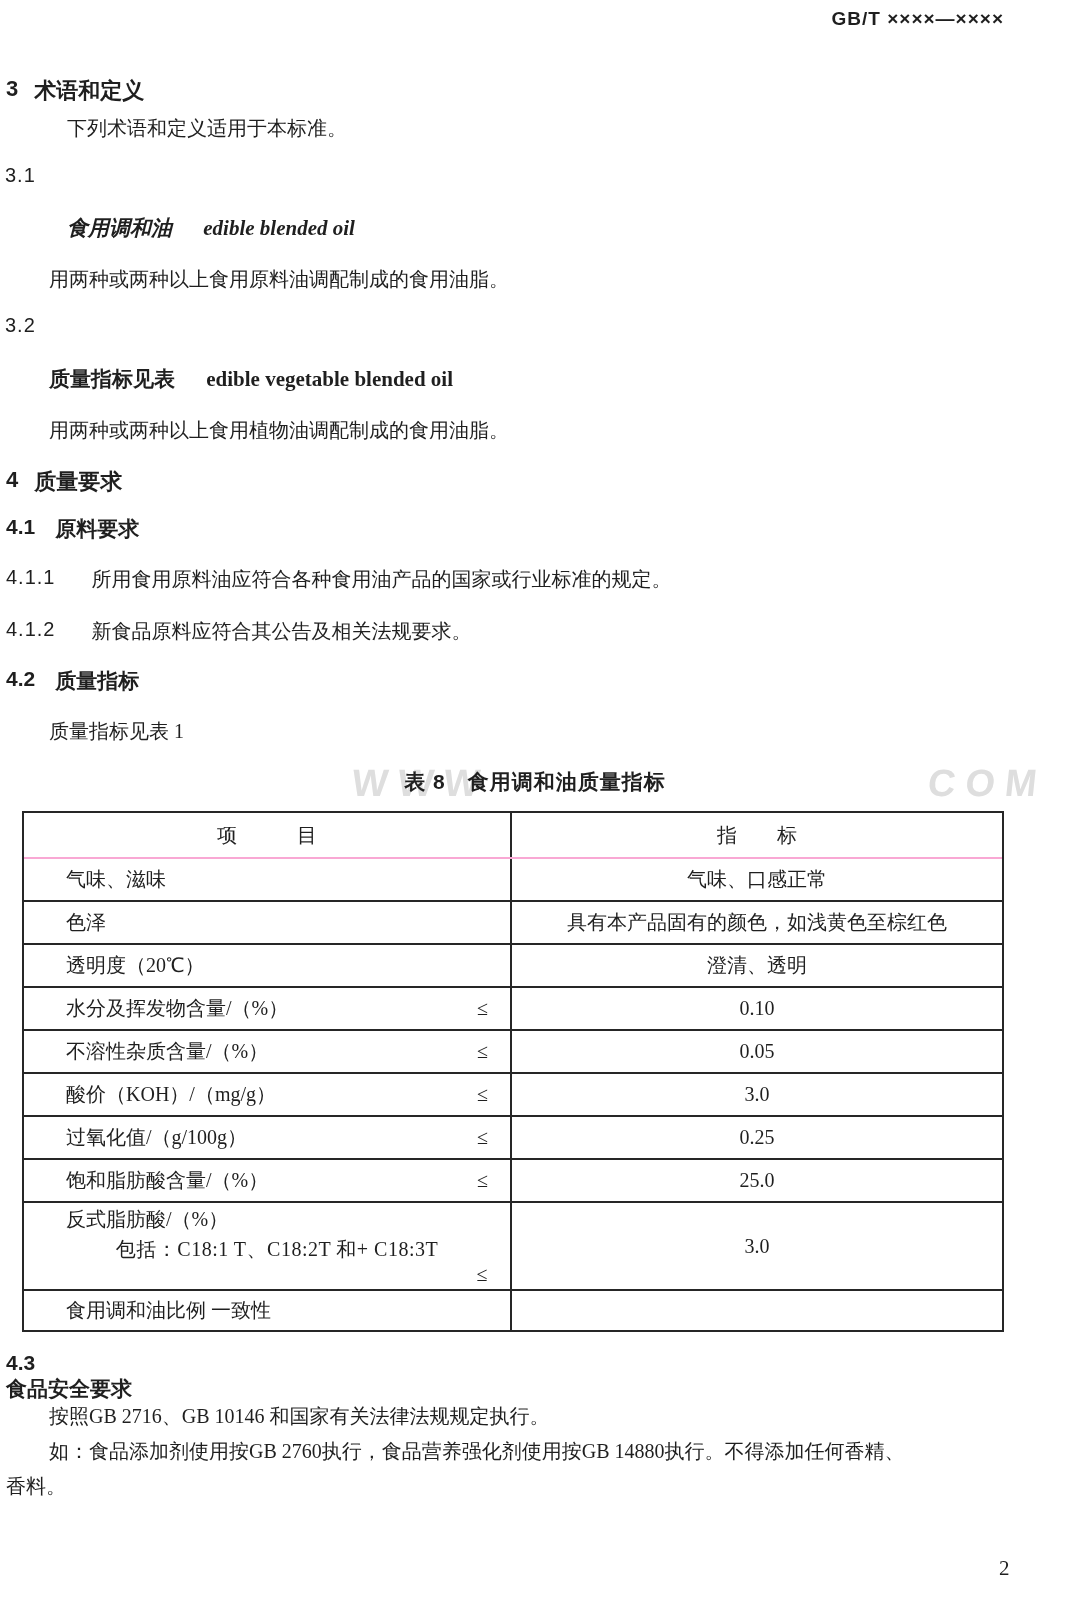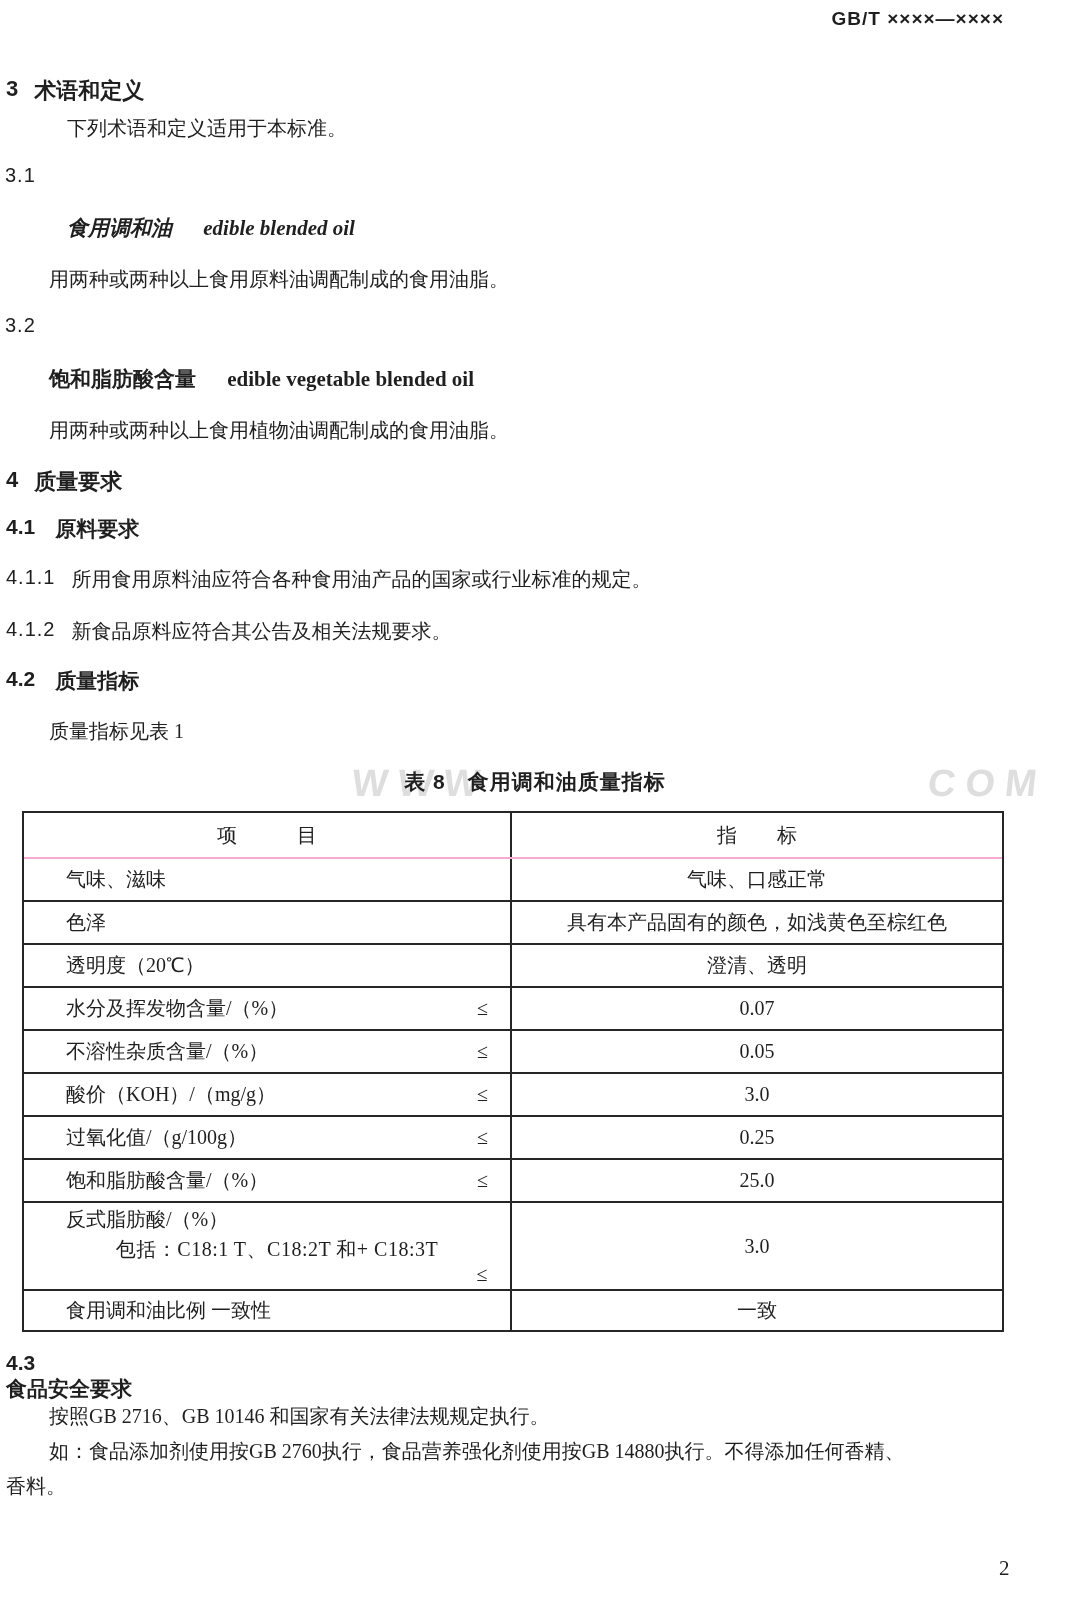--- a/index.html
+++ b/index.html
@@ -27,21 +27,21 @@
     font-weight:bold;font-size:22px;
     display:flex;
   }
   .h-sec .num{margin-right:16px;}
   .h-sec.sub .num{margin-right:20px;}
 
   
   .clause{font-size:20px;display:flex;}
   .clause .num{
     font-family:"Liberation Sans", sans-serif;
-    margin-right:16px;letter-spacing:1px;
+    margin-right:36px;letter-spacing:1px;
   }
   .body-text{font-size:20px;}
   .num-line{
     font-family:"Liberation Sans", sans-serif;
     font-size:20px;letter-spacing:1px;
   }
 
   
   .term{font-size:21px;font-weight:bold;}
   .term .zh{font-family:"Liberation Sans", sans-serif;margin-right:26px;}
@@ -118,21 +118,21 @@
   <div class="abs term" style="top:214px;left:67px;font-style:italic;">
     <span class="zh">食用调和油</span>
     <span class="en">edible blended oil</span>
   </div>
 
   <div class="abs body-text" style="top:266px;left:49px;">用两种或两种以上食用原料油调配制成的食用油脂。</div>
 
   <div class="abs num-line" style="top:314px;left:5px;">3.2</div>
 
   <div class="abs term" style="top:365px;left:49px;">
-    <span class="zh">饱和脂肪酸含量</span>
+    <span class="zh">质量指标见表</span>
     <span class="en">edible vegetable blended oil</span>
   </div>
 
   <div class="abs body-text" style="top:417px;left:49px;">用两种或两种以上食用植物油调配制成的食用油脂。</div>
 
   <div class="abs h-sec" style="top:467px;left:6px;">
     <span class="num">4</span>
     <span>质量要求</span>
   </div>
 
@@ -187,21 +187,21 @@
           <div class="cell-l">
             <span>透明度（20℃）</span>
           </div>
           <div class="cell-r">澄清、透明</div>
         </div>
         <div class="t-row">
           <div class="cell-l">
             <span>水分及挥发物含量/（%）</span>
             <span class="sym">≤</span>
           </div>
-          <div class="cell-r">0.07</div>
+          <div class="cell-r">0.10</div>
         </div>
         <div class="t-row">
           <div class="cell-l">
             <span>不溶性杂质含量/（%）</span>
             <span class="sym">≤</span>
           </div>
           <div class="cell-r">0.05</div>
         </div>
         <div class="t-row">
           <div class="cell-l">
@@ -233,21 +233,20 @@
               <span>包括：C18:1 T、C18:2T 和+ C18:3T</span>
               <span class="sym">≤</span>
             </div>
           </div>
           <div class="cell-r">3.0</div>
         </div>
         <div class="t-row">
           <div class="cell-l">
             <span>食用调和油比例 一致性</span>
           </div>
-          <div class="cell-r">一致</div>
         </div>
       </div>
   </div>
 
   <div class="abs h-sec sub" style="top:1351px;left:6px;font-size:21px;flex-direction:column;">
     <span class="num">4.3</span>
     <span>食品安全要求</span>
   </div>
 
   <div class="abs body-text" style="top:1403px;left:49px;">按照GB 2716、GB 10146 和国家有关法律法规规定执行。</div>

